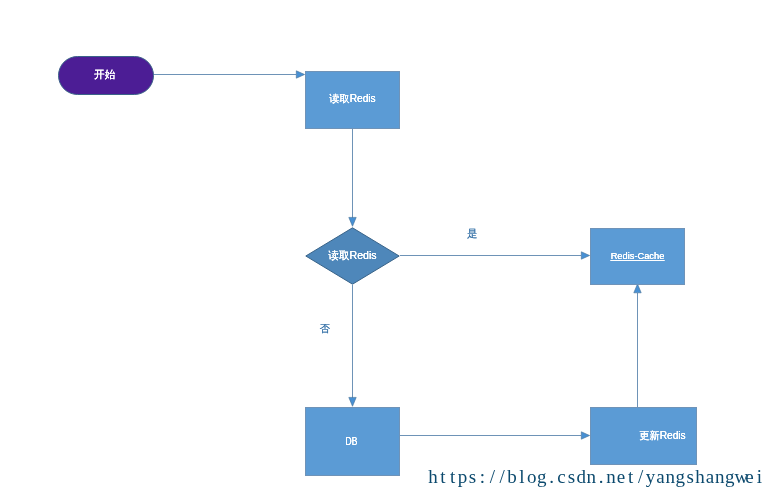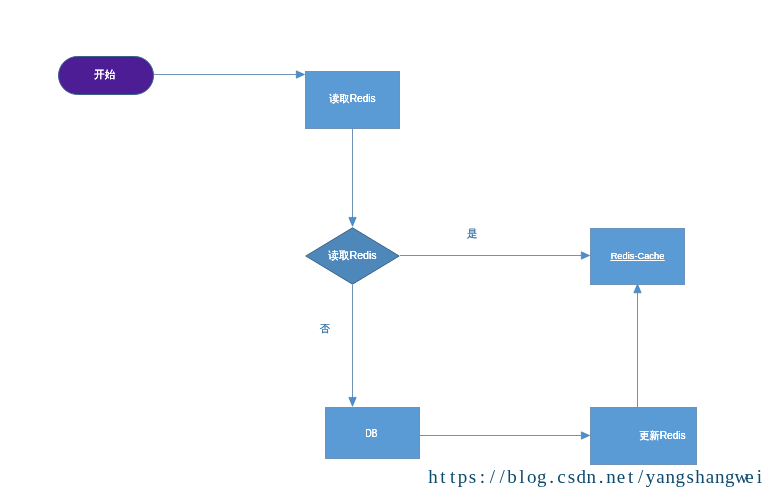--- a/index.html
+++ b/index.html
@@ -58,21 +58,21 @@
     <svg class="layer" style="left:0;top:0;width:95px;height:58px;" viewBox="0 0 95 58">
       <polygon points="47.5,0.8 94.2,29 47.5,57.2 0.8,29" fill="#4E87BA" stroke="#3A6489" stroke-width="1.0"></polygon>
     </svg>
     <span class="lbl" style="font-size:10.6px;top:-1px;">读取Redis</span>
   </div>
 
   <div class="node rect" style="left:590px;top:228px;width:95px;height:57px;text-decoration:underline;">
     <span class="lbl latin" style="font-size:9.3px;">Redis-Cache</span>
   </div>
 
-  <div class="node rect" style="left:305px;top:407px;width:95px;height:52px;margin-left:20px;">
+  <div class="node rect" style="left:305px;top:407px;width:95px;height:69px;">
     <span class="lbl latin" style="font-size:10.8px;transform:scaleX(0.79);left:-0.8px;">DB</span>
   </div>
 
   <div class="node rect" style="left:590px;top:407px;width:107px;height:57.5px;padding-left:38px;">
     <span class="lbl mixed" style="font-size:10.2px;">更新Redis</span>
   </div>
 
   <div class="edge-label" style="left:467px;top:227.5px;font-size:10.5px;">是</div>
   <div class="edge-label" style="left:319.6px;top:323.4px;font-size:10.5px;">否</div>
 

